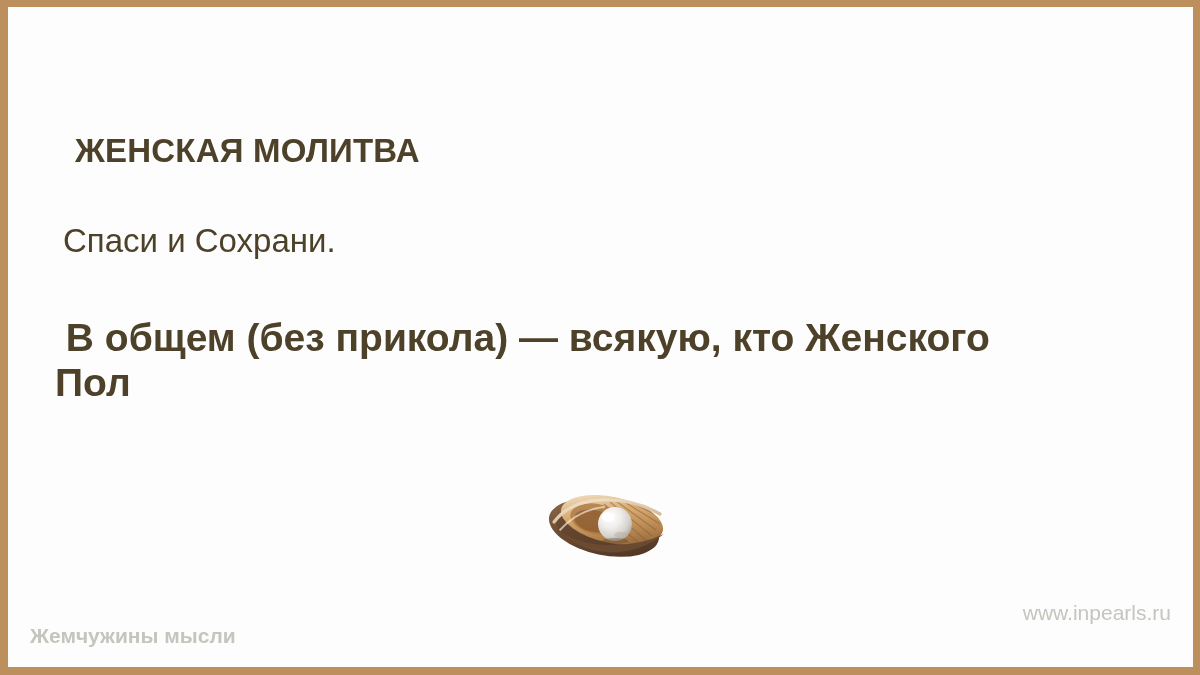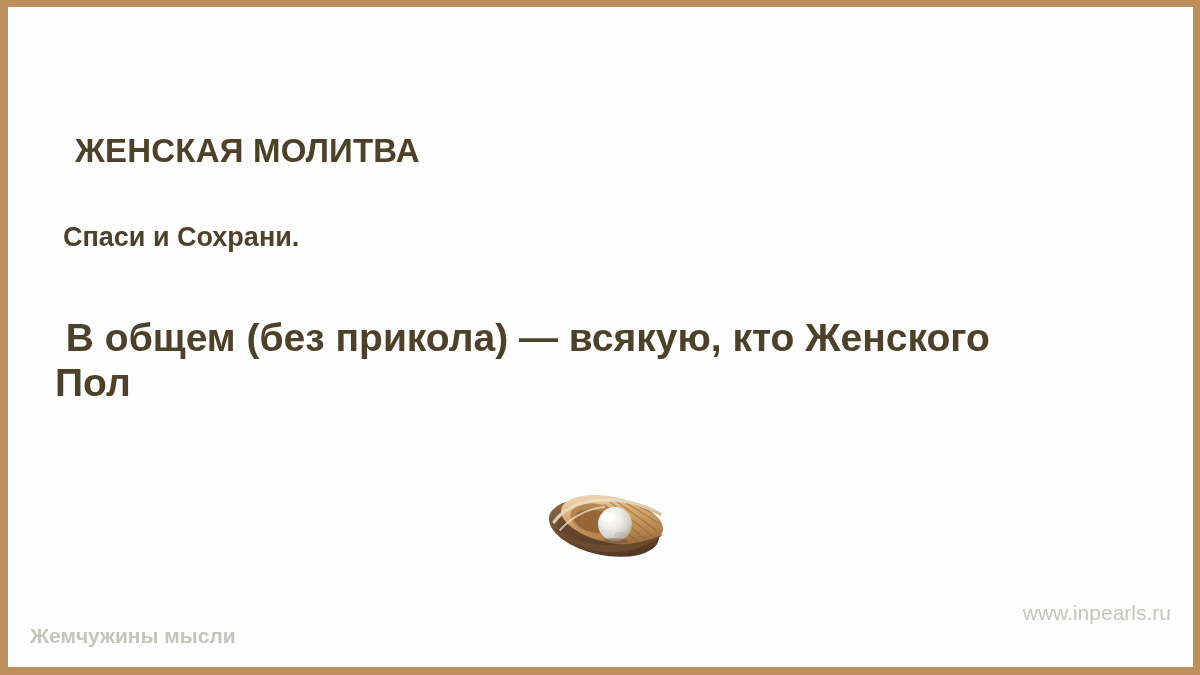--- a/index.html
+++ b/index.html
@@ -34,22 +34,22 @@
     letter-spacing: 0.2px;
     color: #4d4229;
     white-space: nowrap;
     margin-left: 20px;
   }
 
   .subtitle {
     position: absolute;
     left: 55px;
     top: 215px;
-    font-size: 27px;
-    font-weight: bold;
+    font-size: 33px;
+    font-weight: normal;
     color: #4d4229;
     white-space: nowrap;
   }
 
   .para {
     position: absolute;
     left: 47px;
     top: 308px;
     width: 1120px;
     font-size: 39px;

